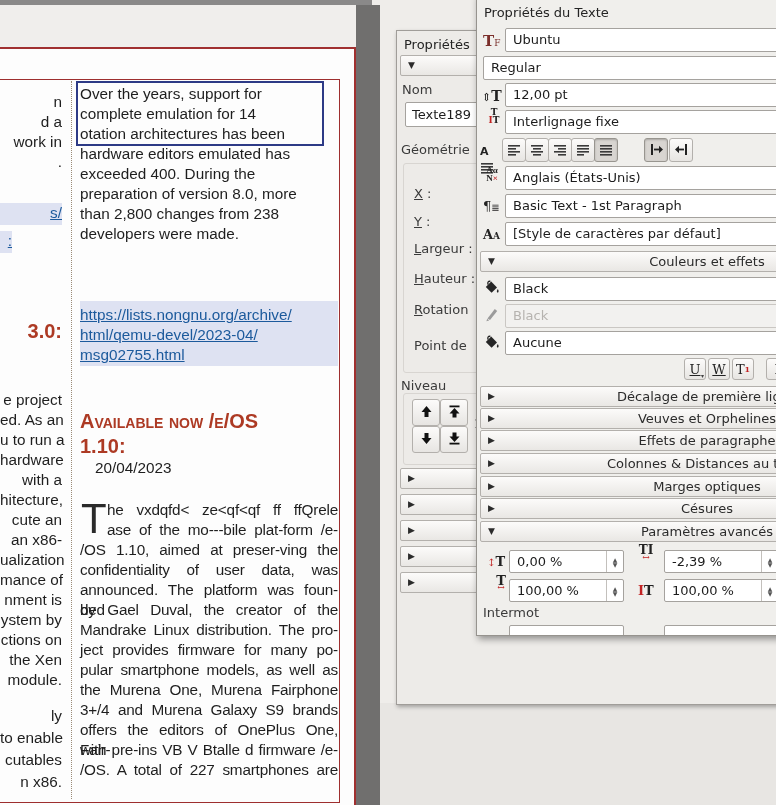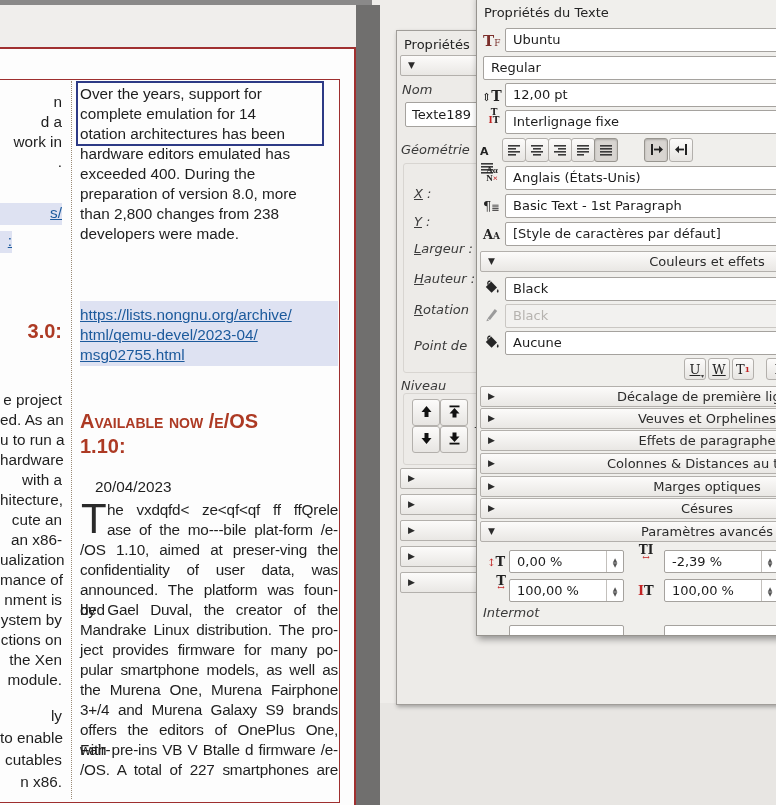--- a/index.html
+++ b/index.html
@@ -32,31 +32,31 @@
 
   .mcol{position:absolute;left:80px;width:258px;}
   .pline{height:20px;white-space:nowrap;overflow:visible;}
   .jline{height:20px;text-align:justify;text-align-last:justify;letter-spacing:-0.2px;}
   .bluerect{position:absolute;left:76px;top:81px;width:244px;height:61px;
             border:2px solid #2d3a86;z-index:6;}
   .linkbg{position:absolute;left:80px;top:301px;width:258px;height:65px;background:#dee2f2;}
   .linkline{height:20px;color:#1c5a9c;text-decoration:underline;white-space:nowrap;}
   .mheading{position:absolute;left:80px;width:260px;font-family:"Liberation Sans",sans-serif;
             font-weight:bold;font-size:20px;line-height:24px;color:#ad3a24;font-variant:small-caps;}
-  .mdate{position:absolute;left:95px;margin-top:19px;}
+  .mdate{position:absolute;left:95px;}
   .dropcap{position:absolute;left:81px;top:499px;font-family:"Liberation Sans",sans-serif;
            font-size:42px;line-height:40px;color:#2a2a2a;}
 
   
   .dock{position:absolute;left:396px;top:30px;width:390px;height:673px;background:#edebe8;
         border:1px solid #a09d99;box-shadow:1px 2px 4px rgba(0,0,0,.30);z-index:10;}
   .tpanel{position:absolute;left:476px;top:-6px;width:460px;height:640px;background:#f0efec;
           border:1px solid #96938e;box-shadow:2px 3px 7px rgba(0,0,0,.40);z-index:20;overflow:hidden;}
   .ptitle{position:absolute;font-size:13px;color:#242424;}
-  .plabel{position:absolute;font-size:13px;color:#3a3a3a;font-style:italic;}
+  .plabel{position:absolute;font-size:13px;color:#3a3a3a;}
   .plabel u{text-decoration:underline;}
 
   .cmb{position:absolute;height:22px;background:#fff;border:1px solid #a5a29e;border-radius:2px;
        font-size:13px;line-height:22px;padding:0 7px;color:#1c1c1c;white-space:nowrap;overflow:hidden;}
   .cmb.disabled{background:#f2f1ef;color:#b6b3af;border-color:#cac7c3;}
   .input{position:absolute;background:#fff;border:1px solid #a5a29e;border-radius:2px;
          font-size:13px;padding:4px 6px;color:#1c1c1c;white-space:nowrap;overflow:hidden;}
 
   .secbar{position:absolute;left:3px;width:452px;height:19px;
           background:linear-gradient(#fcfbfa,#e9e7e4);border:1px solid #b3b0ac;border-radius:2px;

